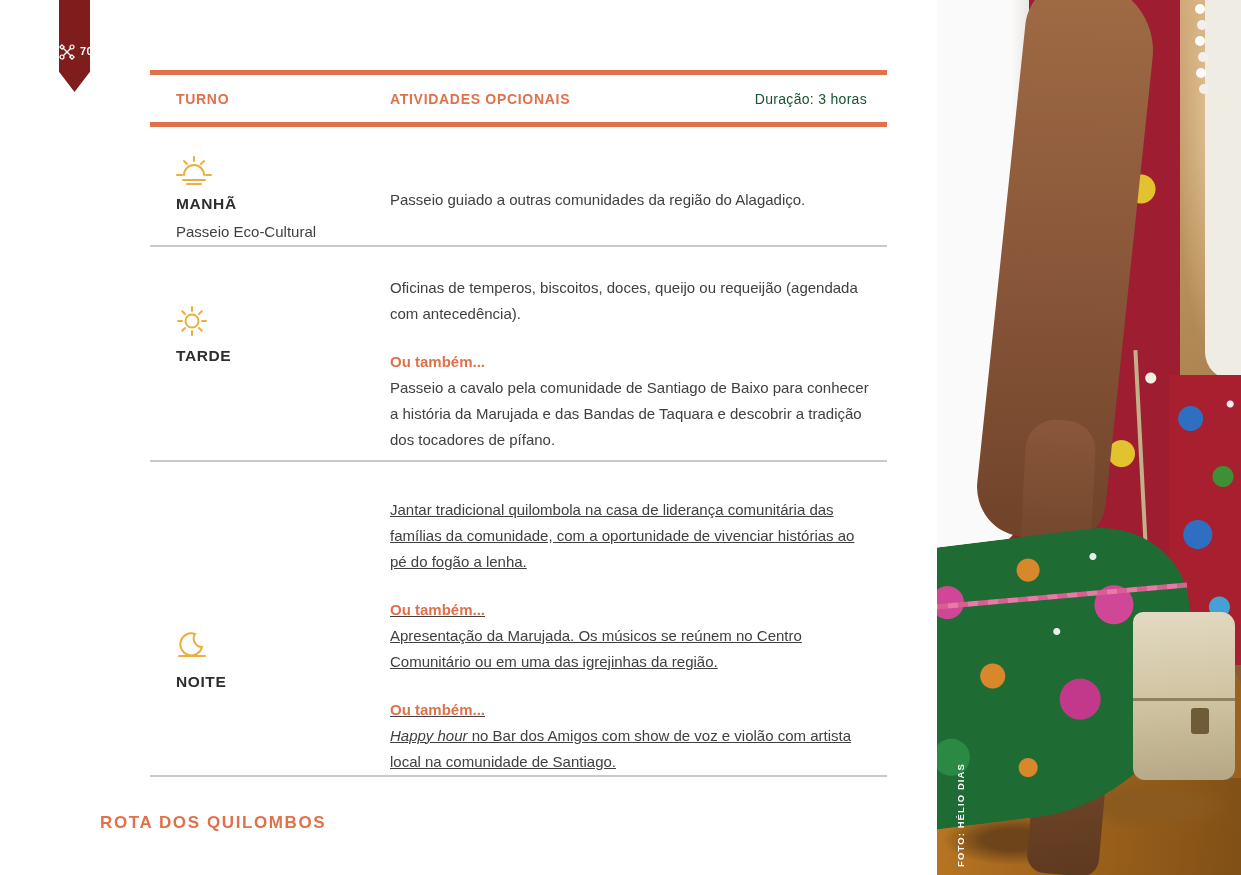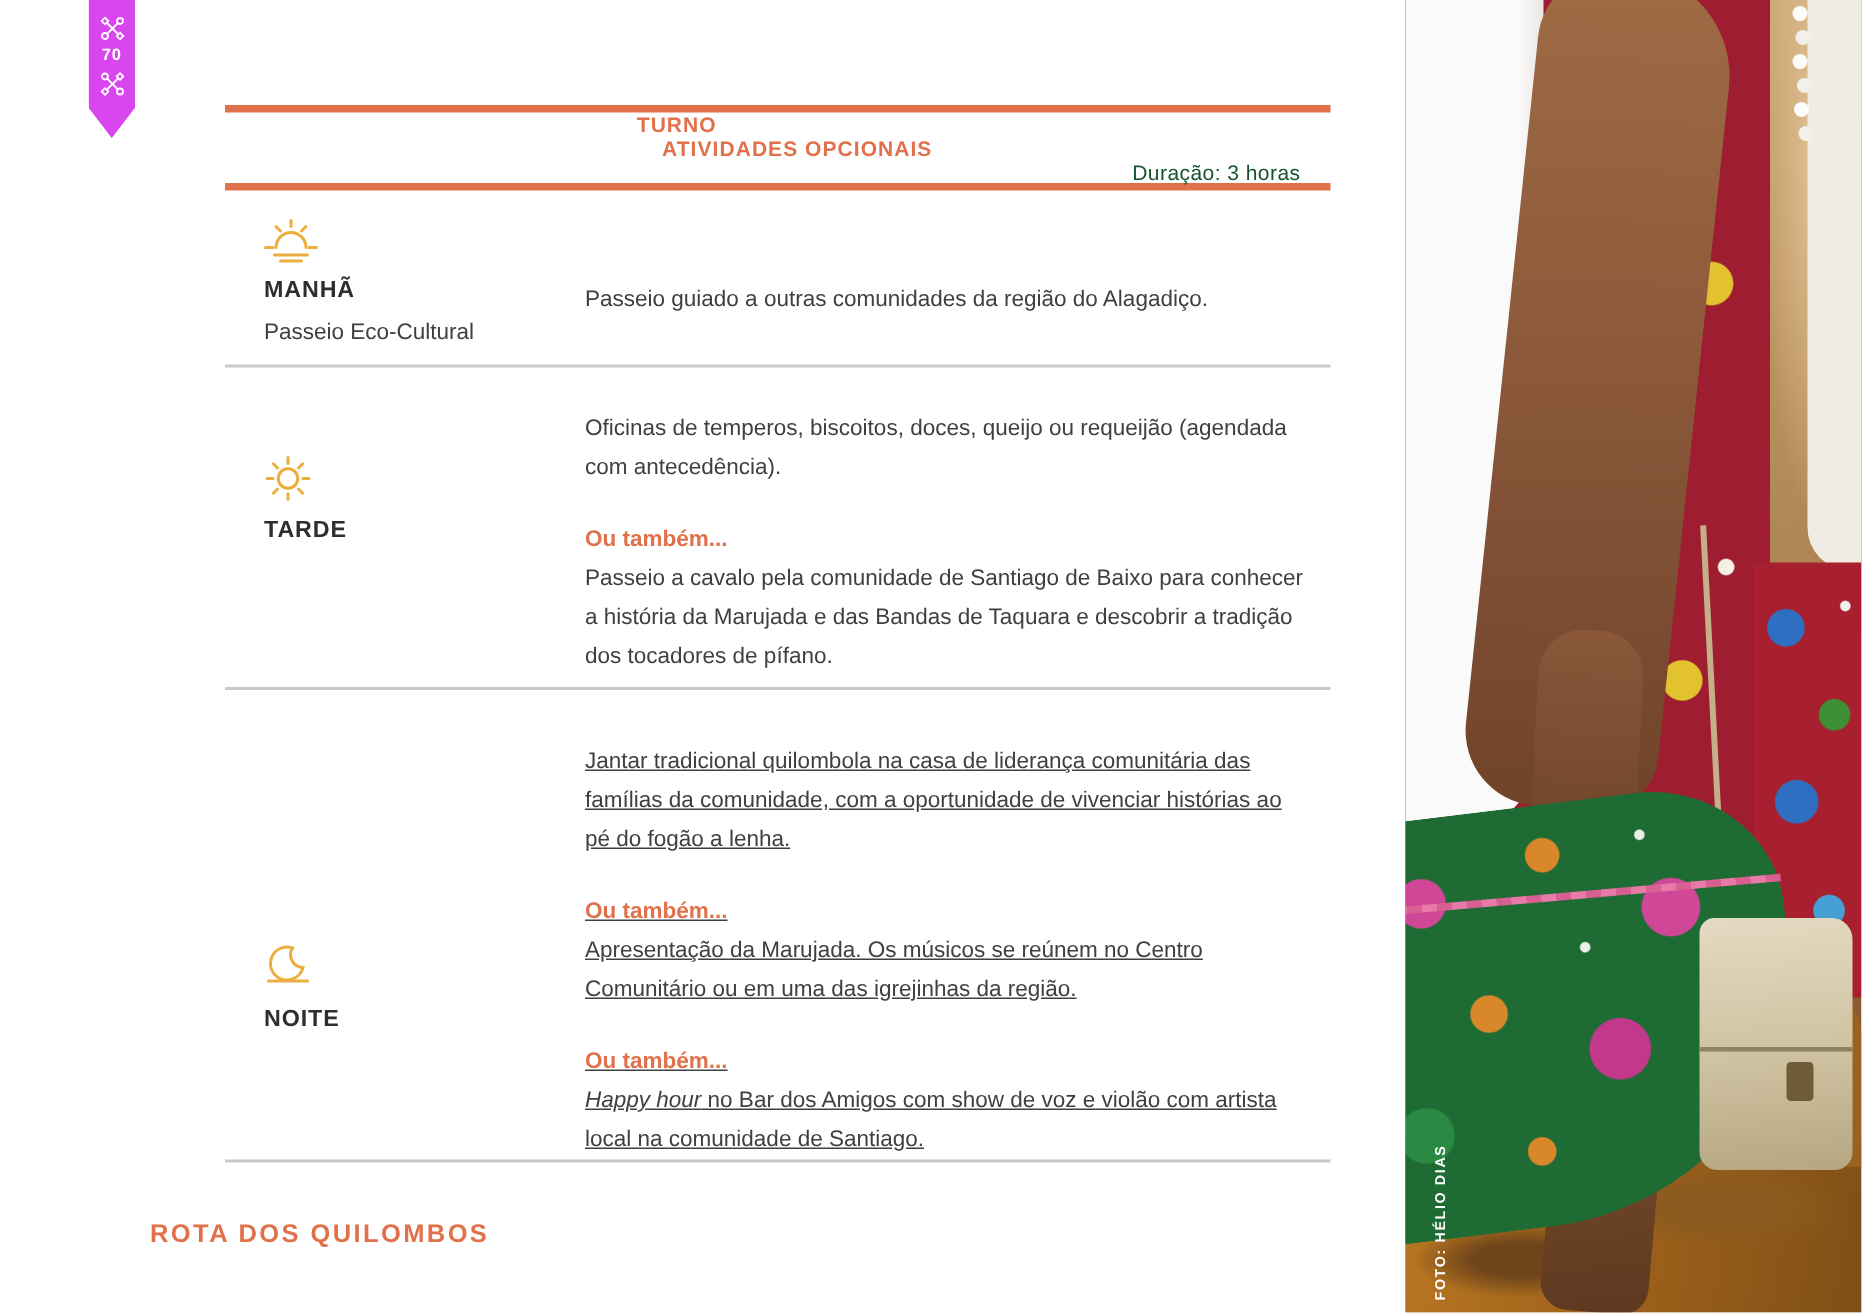--- a/index.html
+++ b/index.html
@@ -2,40 +2,40 @@
 <html><head>
 <meta charset="utf-8">
 <style>
   html,body{margin:0;padding:0;}
   body{
     width:1241px;height:875px;position:relative;background:#ffffff;
     font-family:"Liberation Sans", sans-serif;overflow:hidden;color:#3E3E3E;
   }
   
   .ribbon{
-    position:absolute;left:59px;top:0;width:31px;height:92px;background:#d946ef;
+    position:absolute;left:59px;top:0;width:31px;height:92px;background:#7f1d1d;
     clip-path:polygon(0 0,100% 0,100% 78%,50% 100%,0 78%);
-    display:flex;flex-direction:column;align-items:center;padding-top:11px;box-sizing:border-box;gap:5px;
+    display:flex;flex-direction:row;align-items:center;padding-top:11px;box-sizing:border-box;gap:5px;
   }
   .ribbon .num{color:#fff;font-weight:bold;font-size:11px;letter-spacing:.5px;line-height:1;}
   .orn svg{display:block;}
   
   .table{position:absolute;left:150px;top:70px;width:737px;}
   .bar{height:5px;background:#E0714B;}
-  .thead{display:flex;align-items:center;height:47px;padding-left:26px;box-sizing:border-box;flex-direction:column;}
+  .thead{display:flex;align-items:center;height:47px;padding-left:26px;box-sizing:border-box;}
   .th{color:#E0714B;font-weight:bold;font-size:14px;letter-spacing:.7px;}
   .th-turno{width:214px;}
   .th-duration{margin-left:auto;padding-right:20px;color:#14532d;font-size:14px;font-weight:normal;letter-spacing:.3px;}
   .row{display:flex;border-bottom:2px solid #C9C9C9;box-sizing:border-box;}
   .row-manha{min-height:118px;}
   .row-tarde{min-height:215px;}
   .row-noite{min-height:310px;}
   .cell-turn{width:240px;padding-left:26px;box-sizing:border-box;flex-shrink:0;}
   .cell-act{width:480px;font-size:15px;line-height:26px;color:#404040;margin-top:16px;}
-  .row-manha .cell-turn{padding-top:16px;}
+  .row-manha .cell-turn{padding-top:26px;}
   .row-manha .cell-act{padding-top:44px;}
   .row-tarde .cell-turn{padding-top:58px;}
   .row-tarde .cell-act{padding-top:12px;}
   .row-noite .cell-turn{padding-top:133px;margin-top:36px;}
   .row-noite .cell-act{padding-top:19px;text-decoration:underline;}
   .period{font-weight:bold;color:#2E2E2E;font-size:15.5px;letter-spacing:.6px;margin-top:8px;line-height:1.2;}
   .subtitle{font-size:15px;line-height:26px;margin-top:5px;color:#404040;}
   .icon{height:34px;}
   .p{margin:0;}
   .ou{color:#E0714B;font-weight:bold;margin:22px 0 0 0;line-height:26px;}

